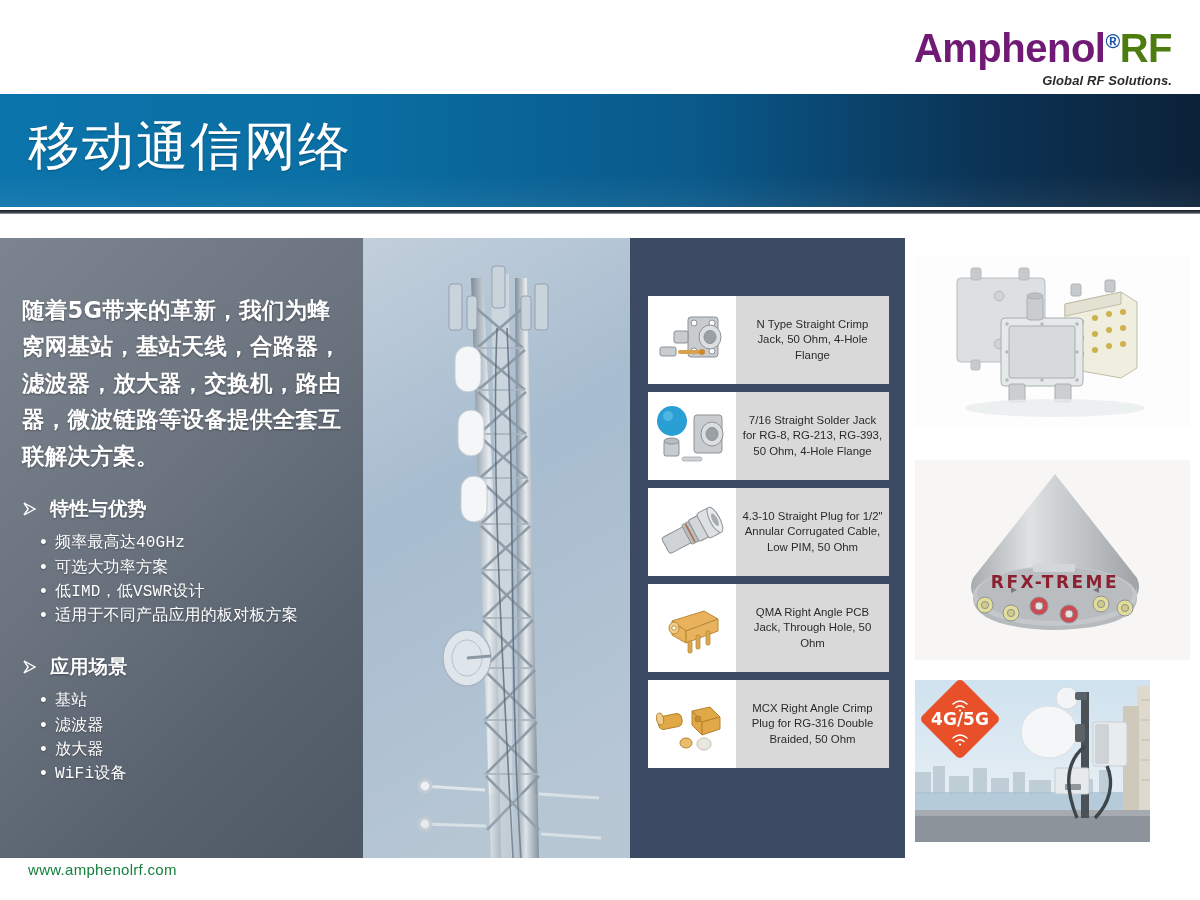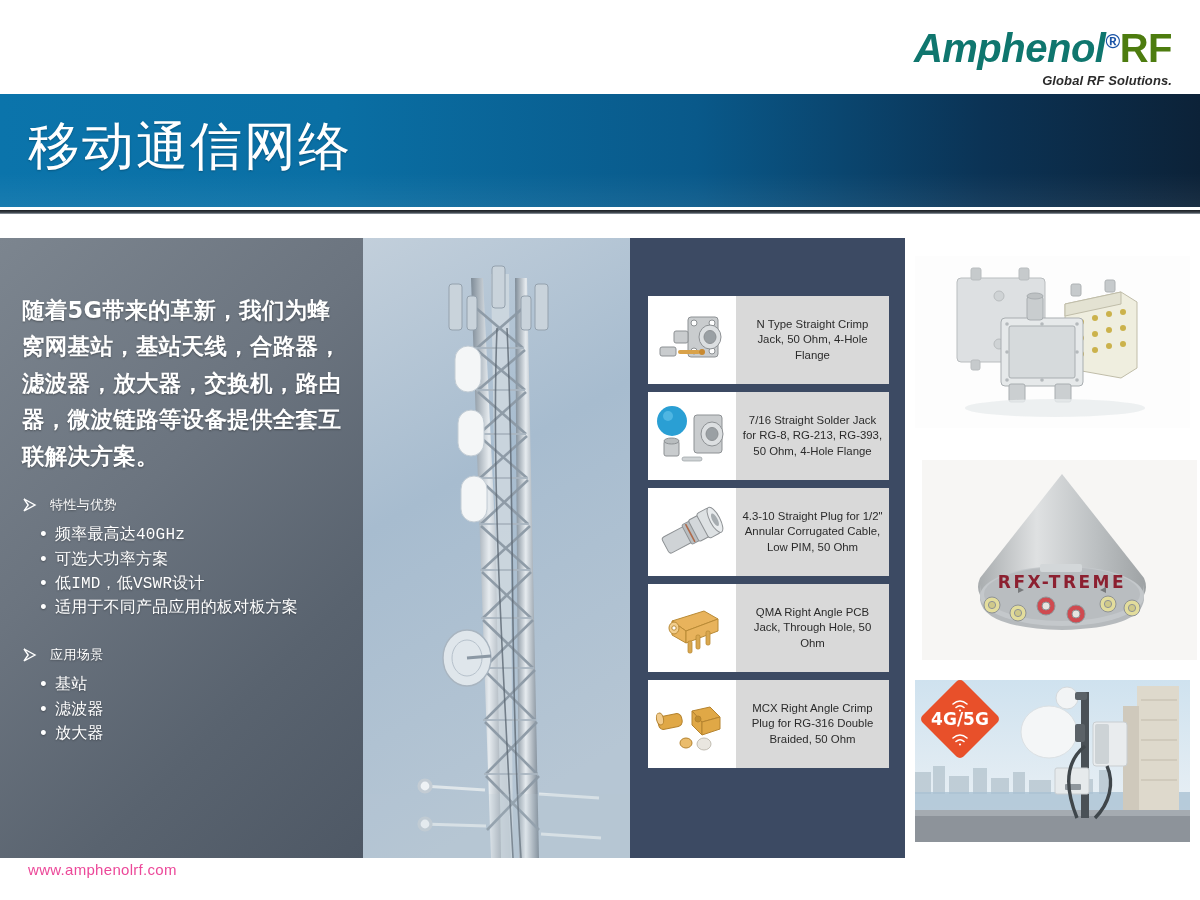--- a/index.html
+++ b/index.html
@@ -8,21 +8,21 @@
     background: #ffffff;
     font-family: "Liberation Sans", "DejaVu Sans", sans-serif;
     overflow: hidden;
   }
   .slide { position: relative; width: 1200px; height: 900px; background:#fff; }
 
   
   .header { position:absolute; left:0; top:0; width:1200px; height:97px; background:#fff; }
   .logo { position:absolute; right:28px; top:28px; text-align:right; line-height:1; }
   .logo-main { font-size:40px; font-weight:bold; letter-spacing:-0.5px; white-space:nowrap; }
-  .logo-amp { color:#0f766e;font-style:italic; }
+  .logo-amp { color:#701a75; }
   .logo-reg { color:#1a54a6; font-size:20px; vertical-align:super; }
   .logo-rf  { color:#4d7c0f; }
   .logo-tag { margin-top:6px; font-size:13px; font-weight:bold; font-style:italic;
               color:#2b2b2b; letter-spacing:0.1px; }
 
   
   .title-band {
     position:absolute; left:0; top:94px; width:1200px; height:113px;
     background:linear-gradient(90deg,#0b74ab 0%, #0a6fa4 28%, #09598a 58%, #0b3355 82%, #0c2238 100%);
   }
@@ -46,21 +46,21 @@
     color:#ffffff; padding:54px 20px 0 22px;
   }
   .intro {
     font-size:22.5px; font-weight:bold; line-height:1.62; letter-spacing:0.3px;
     text-shadow:0 1px 2px rgba(0,0,0,.35);
     font-family:"DejaVu Sans","Liberation Sans",sans-serif;
   }
   .sec { margin-top:22px; }
   .sec-head { display:flex; align-items:center; gap:12px; margin-bottom:9px; }
   .arrow-icon { width:16px; height:16px; flex:0 0 16px; display:block; }
-  .sec-title { font-size:13px; font-weight:normal; letter-spacing:0.4px;
+  .sec-title { font-size:19px; font-weight:bold; letter-spacing:0.4px;
                text-shadow:0 1px 2px rgba(0,0,0,.35);
                font-family:"DejaVu Sans","Liberation Sans",sans-serif; }
   .bullets { list-style:none; margin-left:16px; }
   .bullets li { position:relative; padding-left:17px; font-size:16px; line-height:1.52;
                 letter-spacing:0.2px; text-shadow:0 1px 2px rgba(0,0,0,.3);
                 font-family:Liberation Mono, monospace; }
   .bullets li::before { content:"•"; position:absolute; left:0; top:-1px; font-size:18px; }
   .sec.apps { margin-top:26px; }
 
   
@@ -83,28 +83,28 @@
   .prod-label {
     flex:1; display:flex; align-items:center; justify-content:center; text-align:center;
     font-size:11.4px; line-height:1.32; color:#2b2b2b; padding:3px 6px;
     font-family:"Liberation Sans","DejaVu Sans",sans-serif;
   }
 
   
   .right-col { position:absolute; left:905px; top:238px; width:295px; height:620px; background:#fff; }
   .photo { position:absolute; background:#fff; overflow:hidden; }
   .p1 { left:10px; top:18px;  width:275px; height:172px; }
-  .p2 { left:17px; top:222px; width:275px; height:200px; }
-  .p3 { left:10px; top:442px; width:275px; height:162px; }
+  .p2 { left:10px; top:222px; width:275px; height:200px; }
+  .p3 { left:10px; top:442px; width:235px; height:162px; }
   .photo svg { display:block; }
 
   
   .footer-url {
     position:absolute; left:28px; bottom:22px;
-    font-size:15px; color:#ec4899; letter-spacing:0.3px;
+    font-size:15px; color:#15803d; letter-spacing:0.3px;
     font-family:"Liberation Sans","DejaVu Sans",sans-serif;
   }
 </style>
 </head>
 <body>
 
 <div class="slide">
 
   <div class="header">
     <div class="logo">
@@ -141,20 +141,21 @@
       <div class="sec-head">
         <svg class="arrow-icon" viewBox="0 0 16 16">
           <path d="M2 2 L13 8 L2 14 L6.2 8 Z" fill="none" stroke="#ffffff" stroke-width="1.4"></path>
         </svg>
         <span class="sec-title">应用场景</span>
       </div>
       <ul class="bullets">
         <li>基站</li>
         <li>滤波器</li>
         <li>放大器</li>
+        <li>WiFi设备</li>
       </ul>
     </div>
   </div>
 
   <div class="tower">
     <svg width="267" height="620" viewBox="0 0 267 620">
       <defs>
         <linearGradient id="sky" x1="0" y1="0" x2="0.25" y2="1">
           <stop offset="0%" stop-color="#c2cfdb"></stop>
           <stop offset="45%" stop-color="#a7bccf"></stop>

